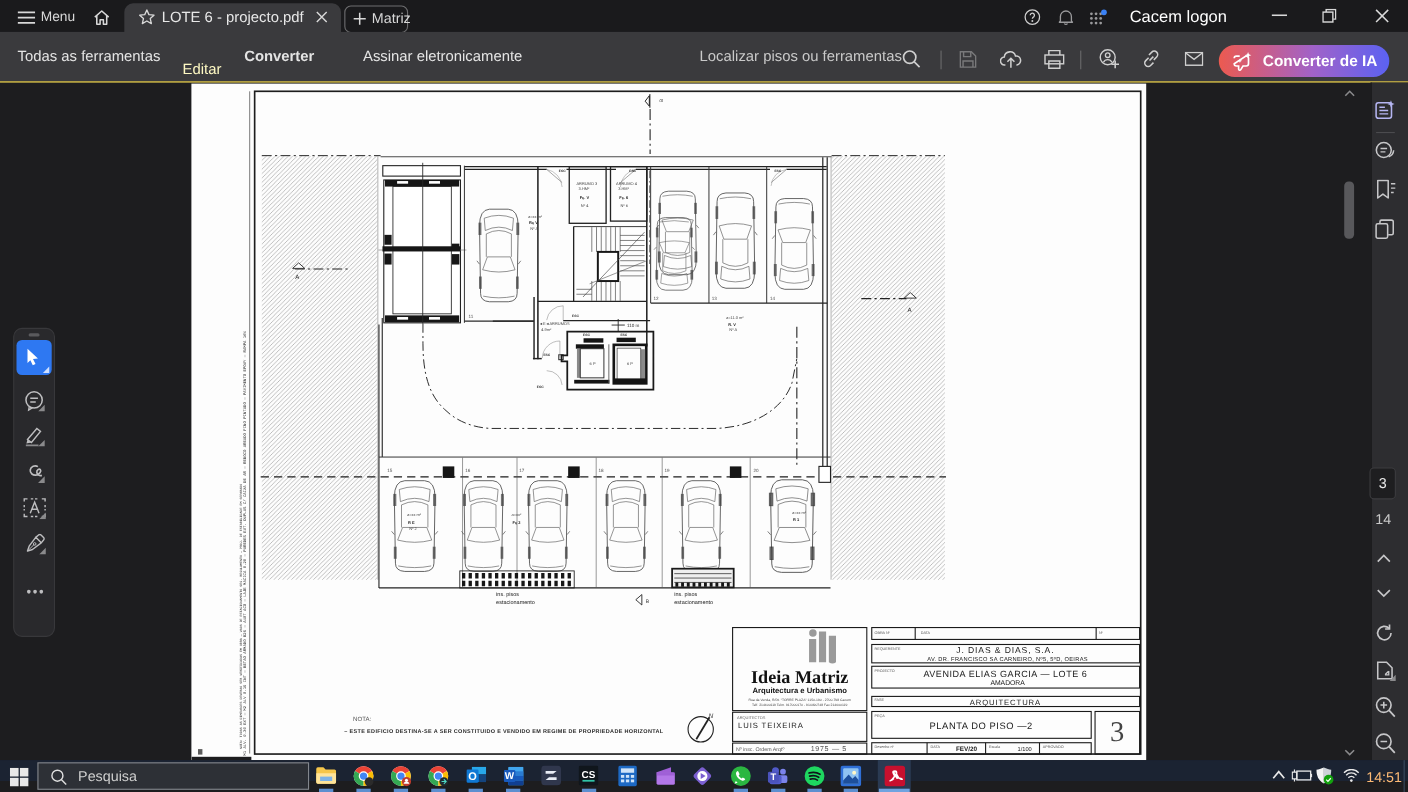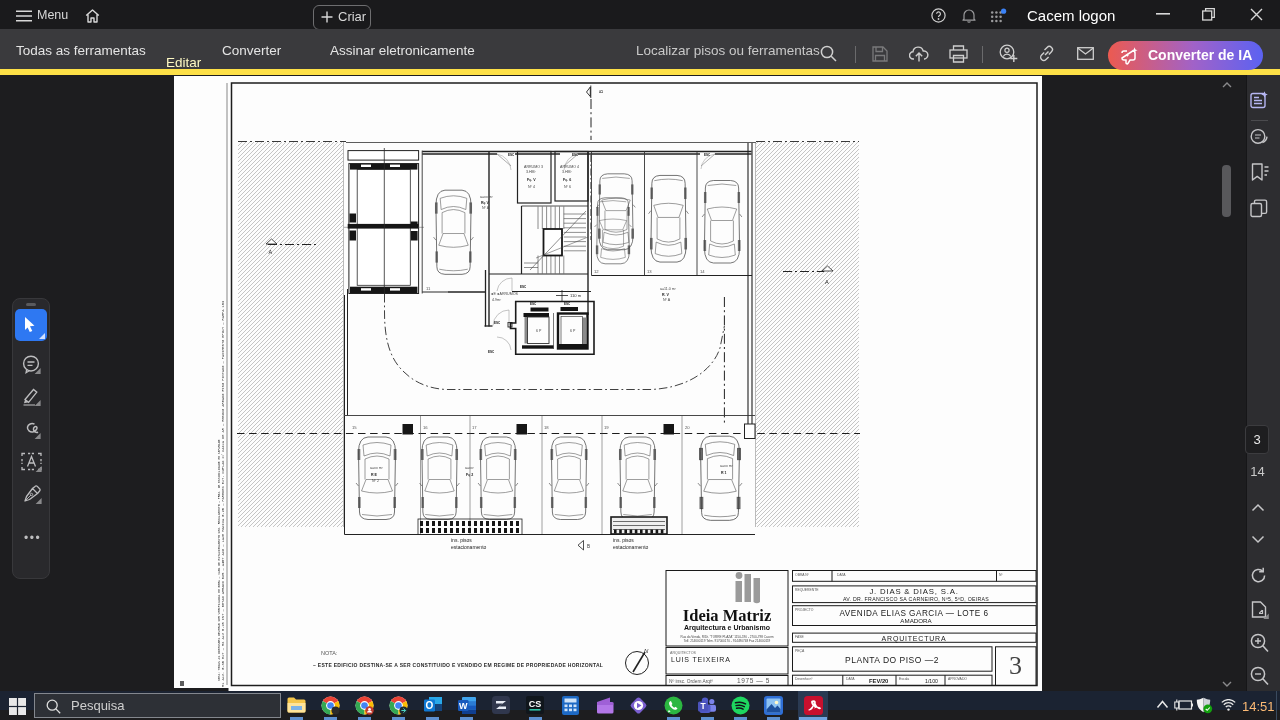--- a/index.html
+++ b/index.html
@@ -2,21 +2,21 @@
 <html><head>
 <meta charset="utf-8">
 <style>
   * { margin:0; padding:0; box-sizing:border-box; -webkit-font-smoothing:antialiased; }
   html,body { width:1280px; height:720px; overflow:hidden; background:#1d1d1f;
     font-family:"Liberation Sans", sans-serif; }
   .abs { position:absolute; }
   #stage { position:relative; width:1280px; height:720px; }
   
   #titlebar { position:absolute; left:0; top:0; width:1280px; height:29px; background:#1a1a1c; }
-  #toolbar { position:absolute; left:0; top:29px; width:1280px; height:46px; background:#3a3a3d; border-bottom:6px solid #fde047;}
+  #toolbar { position:absolute; left:0; top:29px; width:1280px; height:46px; background:#3a3a3d; border-bottom:1px solid #fde047;}
   #tab { position:absolute; left:113px; top:3px; width:197px; height:26px; background:#3a3a3d; border-radius:8px 8px 0 0; }
   .tbtext { color:#d8d8d8; font-size:13.5px; }
   #page { position:absolute; left:174px; top:76px; width:868px; height:615px; background:#fdfdfd; }
   
   #rpanel { position:absolute; left:1246px; top:75px; width:34px; height:616px; background:#2d2d30; border-left:1px solid #161618; }
   
   #taskbar { position:absolute; left:0; top:691px; width:1280px; height:19px; background:#1b2332; }
 </style>
 </head>
 <body>
@@ -31,21 +31,21 @@
     <div class="abs tbtext" style="left:37px;top:8px;font-size:12.5px;">Menu</div>
 
     <svg class="abs" style="left:85px;top:9px" width="15" height="14" viewBox="0 0 15 14">
       <path d="M1.2,6.6 L7.5,1 L13.8,6.6 M3,5.4 V13 H6 V9 H9 V13 H12 V5.4" fill="none" stroke="#d8d8d8" stroke-width="1.4" stroke-linejoin="round"></path>
     </svg>
 
     <div class="abs" style="left:313px;top:5px;width:58px;height:25px;border:1px solid #6e6e70;border-radius:6px;"></div>
     <svg class="abs" style="left:321px;top:11px" width="12" height="12" viewBox="0 0 12 12">
         <path d="M6,0.5 V11.5 M0.5,6 H11.5" stroke="#d8d8d8" stroke-width="1.4"></path>
       </svg>
-    <div class="abs tbtext" style="left:338px;top:9px;font-size:13px;">Criar</div>
+    <div class="abs tbtext" style="left:338px;top:9px;font-size:13px;">Matriz</div>
 
     <svg class="abs" style="left:931px;top:8px" width="15" height="15" viewBox="0 0 15 15">
       <circle cx="7.5" cy="7.5" r="6.6" fill="none" stroke="#cfcfcf" stroke-width="1.2"></circle>
       <path d="M5.6,5.8 a1.9,1.9 0 1 1 3.2,1.4 c-0.8,0.7 -1.3,1 -1.3,1.8" fill="none" stroke="#cfcfcf" stroke-width="1.2"></path>
       <circle cx="7.5" cy="11" r="0.9" fill="#cfcfcf"></circle>
     </svg>
     <svg class="abs" style="left:962px;top:8px" width="14" height="15" viewBox="0 0 14 15">
       <path d="M2,11 V7 a5,5 0 0 1 10,0 V11 L13,12.2 H1 Z" fill="none" stroke="#9a9a9c" stroke-width="1.2" stroke-linejoin="round"></path>
       <path d="M5.6,13.4 a1.6,1.6 0 0 0 2.8,0" fill="none" stroke="#9a9a9c" stroke-width="1.2"></path>
     </svg>
@@ -71,21 +71,21 @@
       <rect x="0.7" y="3" width="9" height="9" fill="none" stroke="#d8d8d8" stroke-width="1.3"></rect>
       <path d="M3.6,3 V0.7 H12.3 V9.4 H10" fill="none" stroke="#d8d8d8" stroke-width="1.3"></path>
     </svg>
     <svg class="abs" style="left:1250px;top:8px" width="13" height="13" viewBox="0 0 13 13">
       <path d="M1,1 L12,12 M12,1 L1,12" stroke="#d8d8d8" stroke-width="1.4"></path>
     </svg>
   </div>
   <div id="toolbar">
     <div class="abs tbtext" style="left:16px;top:14px;color:#e4e4e4;">Todas as ferramentas</div>
     <div class="abs tbtext" style="left:166px;top:26px;color:#fef9c3;">Editar</div>
-    <div class="abs tbtext" style="left:222px;top:14px;color:#e4e4e4;">Converter</div>
+    <div class="abs tbtext" style="left:222px;top:14px;color:#e4e4e4;font-weight:bold;">Converter</div>
     <div class="abs tbtext" style="left:304px;top:14px;color:#e4e4e4;margin-left:26px;">Assinar eletronicamente</div>
     <div class="abs tbtext" style="left:636px;top:14px;color:#c9c9c9;">Localizar pisos ou ferramentas</div>
     <svg class="abs" style="left:820px;top:16px" width="17" height="17" viewBox="0 0 17 17">
       <circle cx="7" cy="7" r="5.6" fill="none" stroke="#cfcfcf" stroke-width="1.5"></circle>
       <path d="M11.2,11.2 L16,16" stroke="#cfcfcf" stroke-width="1.5"></path>
     </svg>
     <div class="abs" style="left:855px;top:17px;width:1px;height:17px;background:#6a6a6c;"></div>
 
     <svg class="abs" style="left:872px;top:17px" width="16" height="16" viewBox="0 0 16 16">
       <path d="M1,1 H11 L15,5 V15 H1 Z" fill="none" stroke="#79797b" stroke-width="1.3"></path>
@@ -120,20 +120,29 @@
       <path d="M1,1.2 L8.5,7 L16,1.2" fill="none" stroke="#cfcfcf" stroke-width="1.3"></path>
     </svg>
 
     <div class="abs" style="left:1108px;top:12px;width:155px;height:29px;border-radius:15px;background:linear-gradient(90deg,#ec5a50,#a162c8 55%,#5b62f2);"></div>
     <svg class="abs" style="left:1120px;top:18px" width="20" height="18" viewBox="0 0 20 18">
       <path d="M2,6 a2,2 0 0 1 2,-2 H7 M12.6,4 H13 a2,2 0 0 1 2,2 V11 a2,2 0 0 1 -2,2 H10 L8,16.3 c-0.6,1 -2,0.6 -2,-0.6 V13 H4 a2,2 0 0 1 -2,-2 Z" fill="none" stroke="#fff" stroke-width="1.5"></path>
       <path d="M14.6,0.2 l0.8,2.2 2.2,0.8 -2.2,0.8 -0.8,2.2 -0.8,-2.2 -2.2,-0.8 2.2,-0.8 Z" fill="#fff"></path>
       <path d="M7.2,6.2 l0.55,1.5 1.5,0.55 -1.5,0.55 -0.55,1.5 -0.55,-1.5 -1.5,-0.55 1.5,-0.55 Z" fill="#fff"></path>
     </svg>
     <div class="abs" style="left:1148px;top:18px;font-size:14px;font-weight:bold;color:#fff;">Converter de IA</div>
+  </div>
+  <div id="tab">
+    <svg class="abs" style="left:13px;top:5px" width="15" height="15" viewBox="0 0 15 15">
+      <path d="M7.5,1 L9.4,5.3 L14,5.8 L10.6,8.9 L11.6,13.5 L7.5,11.1 L3.4,13.5 L4.4,8.9 L1,5.8 L5.6,5.3 Z" fill="none" stroke="#d8d8d8" stroke-width="1.2" stroke-linejoin="round"></path>
+    </svg>
+    <div class="abs" style="left:34px;top:5px;font-size:13.5px;color:#e8e8e8;">LOTE 6 - projecto.pdf</div>
+    <svg class="abs" style="left:174px;top:7px" width="11" height="11" viewBox="0 0 11 11">
+      <path d="M1,1 L10,10 M10,1 L1,10" stroke="#d8d8d8" stroke-width="1.3"></path>
+    </svg>
   </div>
   <div id="page">
   <svg width="868" height="615" viewBox="174 76 868 615" style="position:absolute;left:0;top:0">
     <defs>
       <pattern id="hatch" width="4" height="4" patternUnits="userSpaceOnUse">
         <path d="M-1,1 L1,-1 M0,4 L4,0 M3,5 L5,3" stroke="#8d8d8d" stroke-width="0.5"></path>
       </pattern>
       <g id="carU">
         <path d="M-17.5,-34 Q-17.5,-41 -9,-41.5 L9,-41.5 Q17.5,-41 17.5,-34 L18.5,26 Q18.5,40.5 9,41 L-9,41 Q-18.5,40.5 -18.5,26 Z" fill="none" stroke="#4e4e4e" stroke-width="0.8"></path>
         <path d="M-15,-36.5 Q0,-39.5 15,-36.5" fill="none" stroke="#5a5a5a" stroke-width="0.6"></path>

